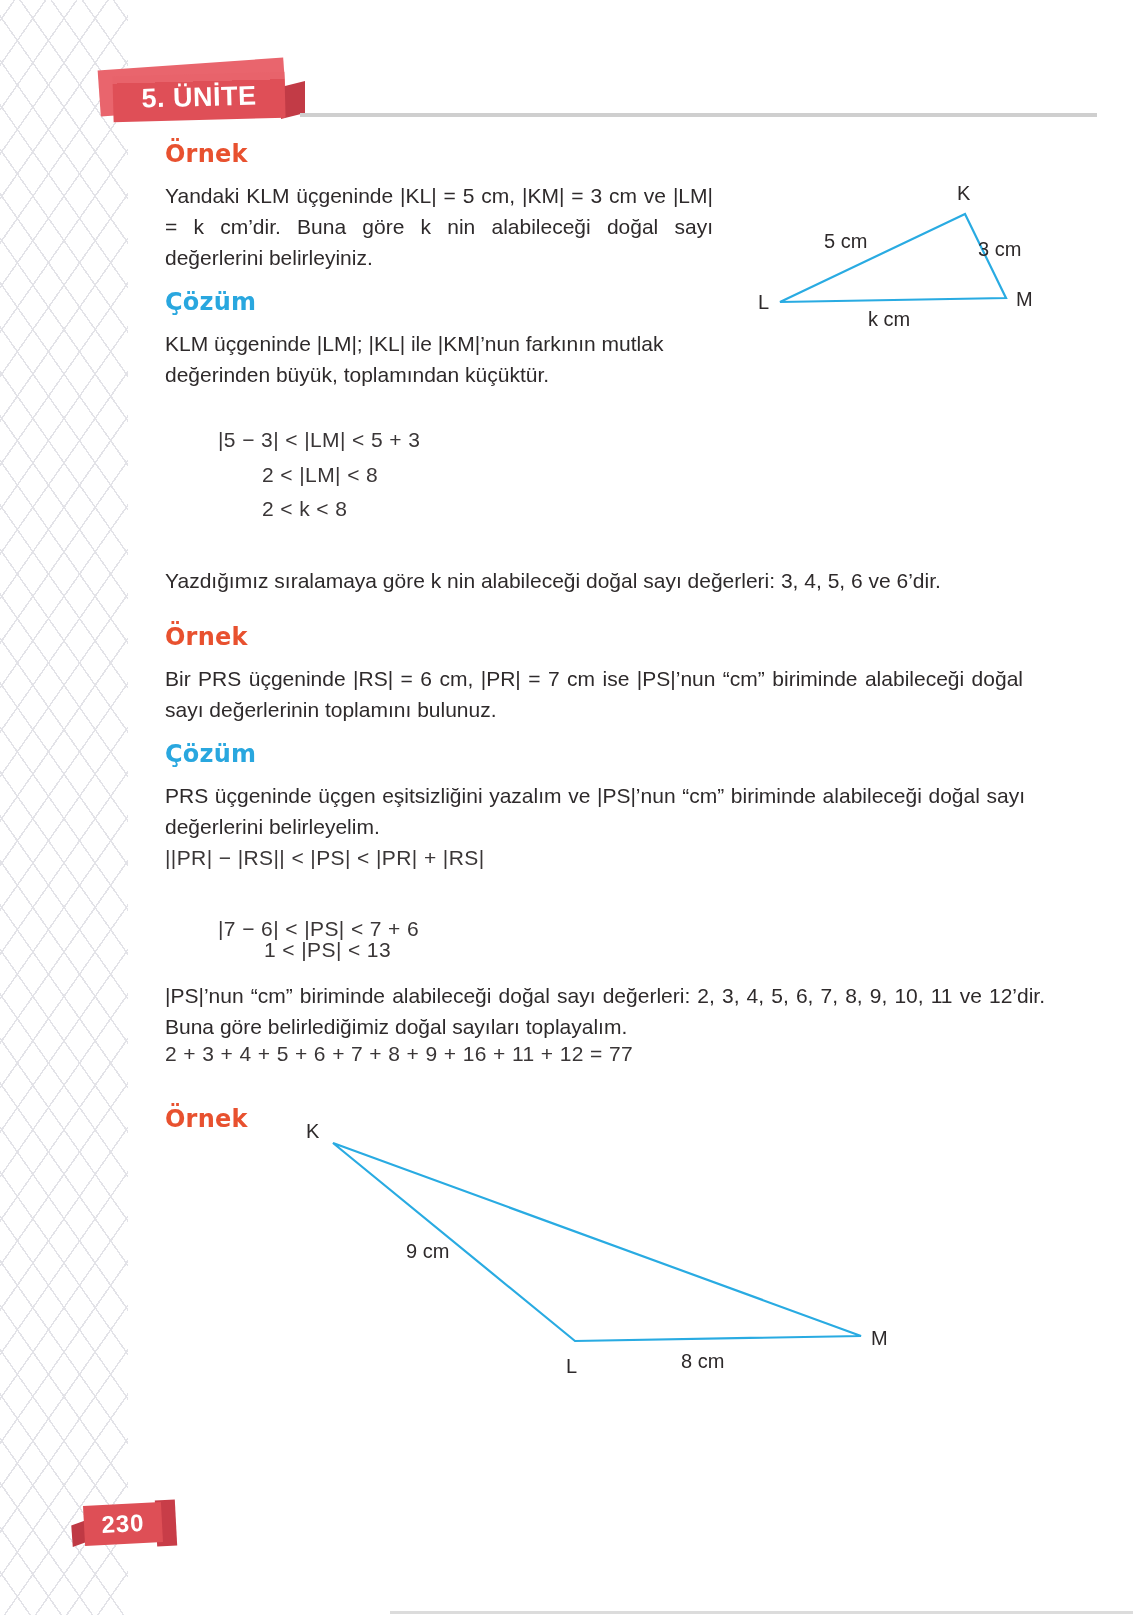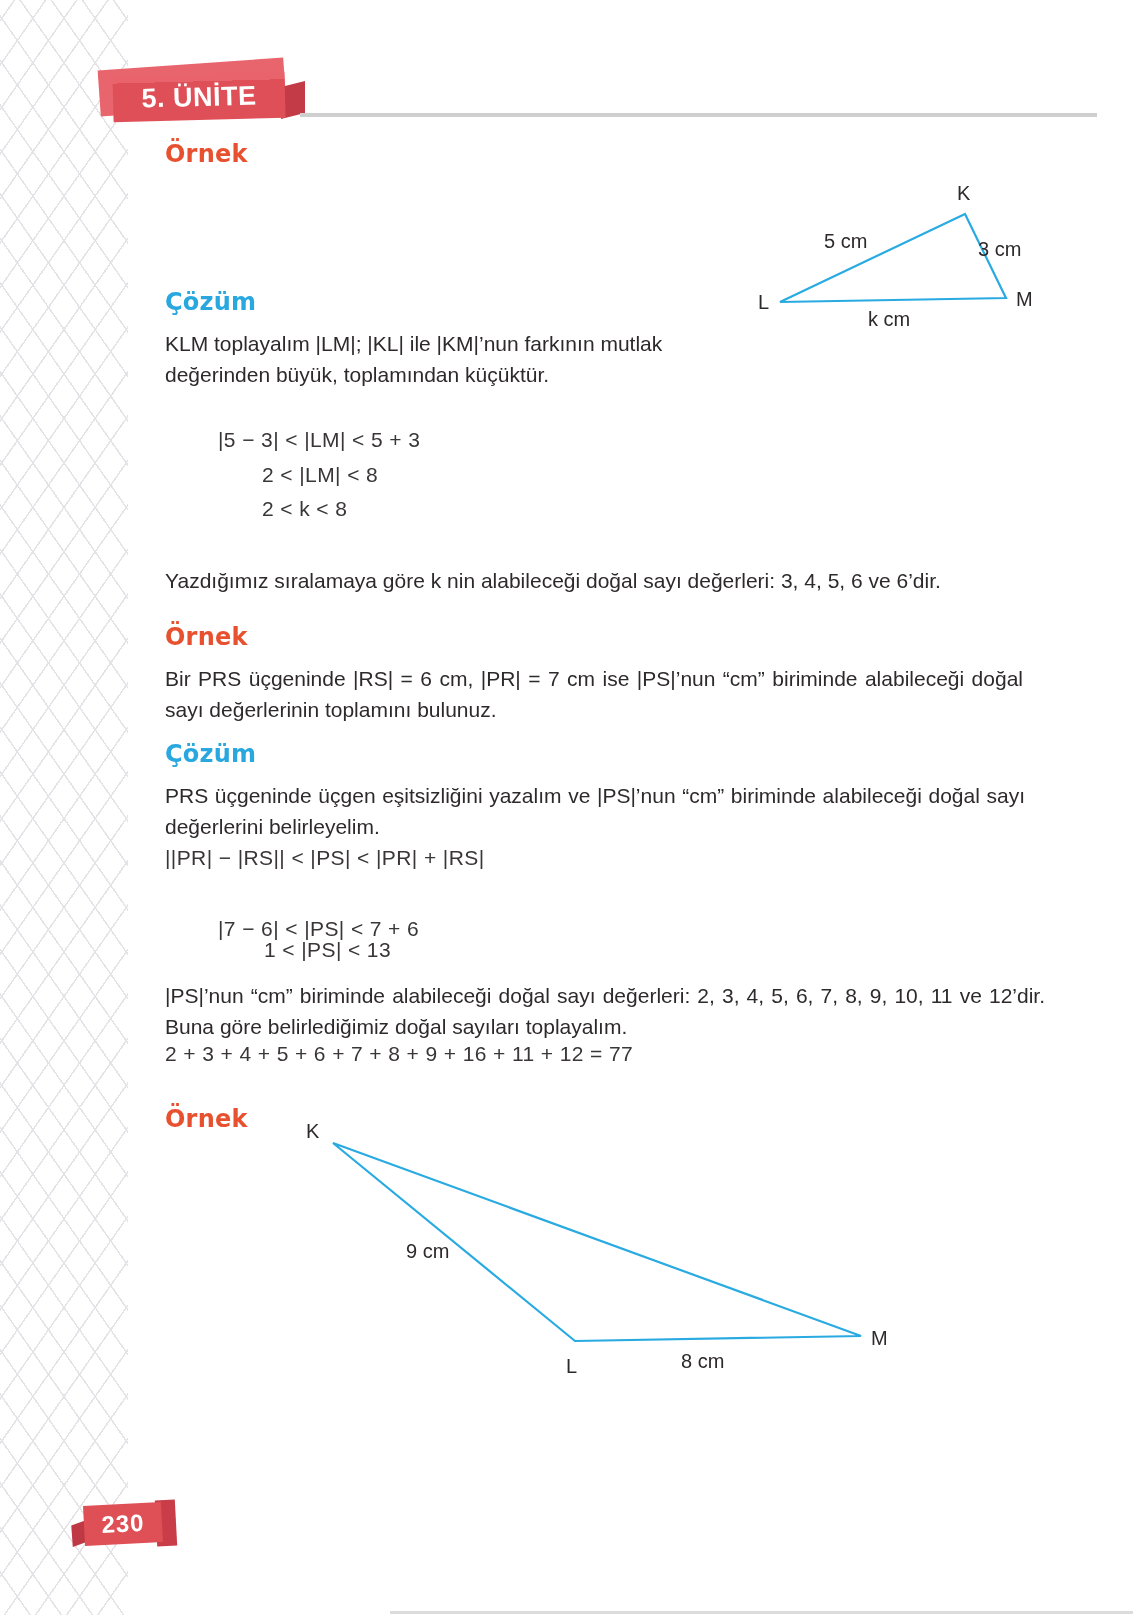--- a/index.html
+++ b/index.html
@@ -90,33 +90,34 @@
   <div class="banner-wrap">
     <div class="banner-back"></div>
     <div class="banner-fold-right"></div>
     <div class="banner-front">
       <span>5. ÜNİTE</span>
     </div>
   </div>
   <div class="top-rule"></div>
 
   <div class="h-ornek" style="top:140px;">Örnek</div>
+  <div class="para just" style="top:180px; width:548px;">Yandaki KLM üçgeninde |KL| = 5 cm, |KM| = 3 cm ve |LM| = k cm’dir. Buna göre k nin alabileceği doğal sayı değerlerini belirleyiniz.</div>
 
   <svg class="diagram" style="left:750px; top:178px;" width="322" height="158" viewBox="0 0 322 158">
     <polygon class="tri" points="215,36 30,124 256,120"></polygon>
     <text x="207" y="22">K</text>
     <text x="8" y="131">L</text>
     <text x="266" y="128">M</text>
     <text x="74" y="70">5 cm</text>
     <text x="228" y="78">3 cm</text>
     <text x="118" y="148">k cm</text>
   </svg>
 
   <div class="h-cozum" style="top:288px;">Çözüm</div>
-  <div class="para" style="top:328px; width:548px;">KLM toplayalım |LM|; |KL| ile |KM|’nun farkının mutlak değerinden büyük, toplamından küçüktür.</div>
+  <div class="para" style="top:328px; width:548px;">KLM üçgeninde |LM|; |KL| ile |KM|’nun farkının mutlak değerinden büyük, toplamından küçüktür.</div>
 
   <div class="math" style="left:218px; top:428px;">|5 − 3| &lt; |LM| &lt; 5 + 3</div>
   <div class="math" style="left:262px; top:463px;">2 &lt; |LM| &lt; 8</div>
   <div class="math" style="left:262px; top:497px;">2 &lt; k &lt; 8</div>
 
   <div class="para" style="top:565px; width:900px;">Yazdığımız sıralamaya göre k nin alabileceği doğal sayı değerleri: 3, 4, 5, 6 ve 6’dir.</div>
 
   <div class="h-ornek" style="top:623px;">Örnek</div>
   <div class="para just" style="top:663px; width:858px;">Bir PRS üçgeninde |RS| = 6 cm, |PR| = 7 cm ise |PS|’nun “cm” biriminde alabileceği doğal sayı değerlerinin toplamını bulunuz.</div>
 

